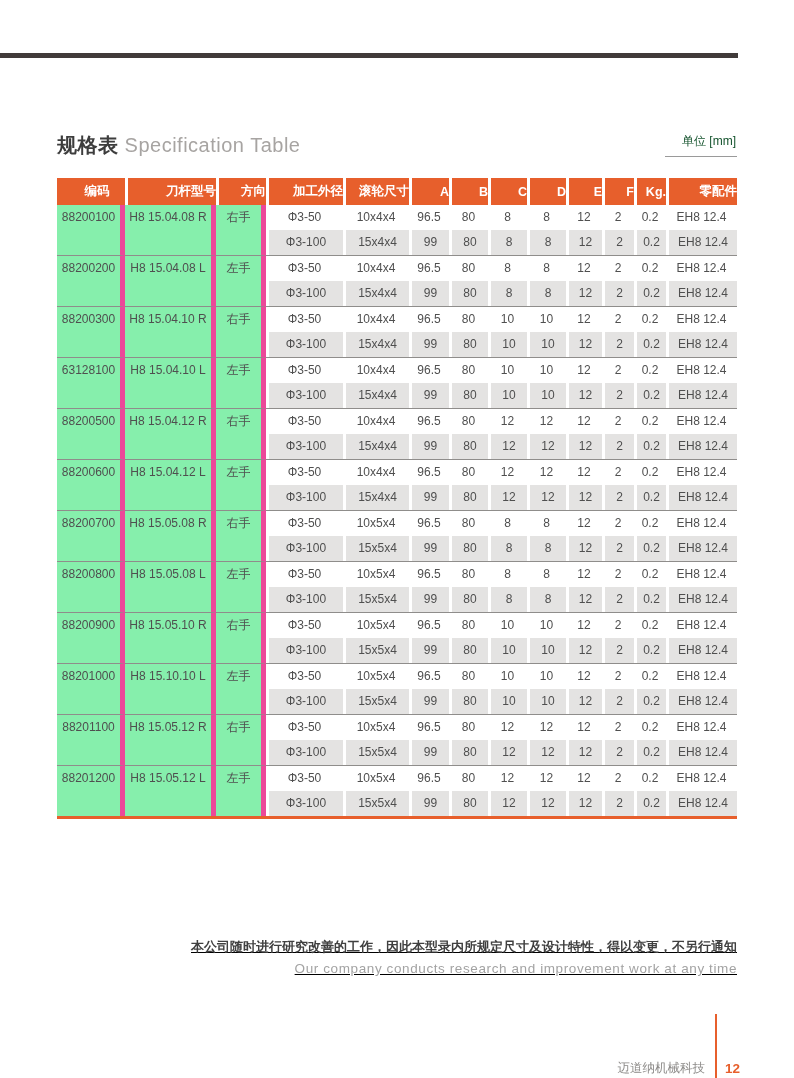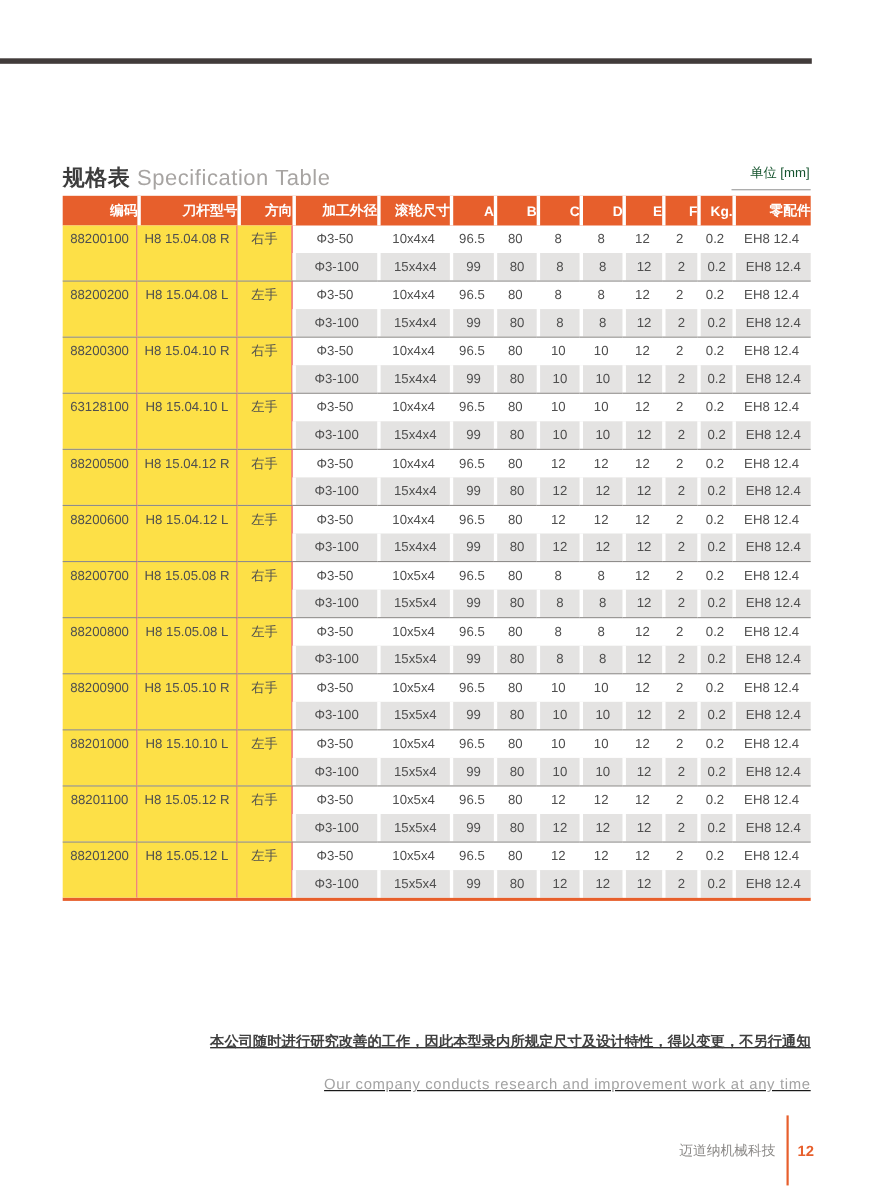--- a/index.html
+++ b/index.html
@@ -2,44 +2,44 @@
 <html><head>
 <meta charset="utf-8">
 <style>
   * { margin:0; padding:0; box-sizing:border-box; }
   html,body { background:#ffffff; }
   body { font-family:"Liberation Sans","DejaVu Sans",sans-serif; }
   .page { position:relative; width:794px; height:1078px; background:#ffffff; overflow:hidden; }
 
   .topbar { position:absolute; left:0; top:53px; width:738px; height:5px; background:#413B3A; }
 
-  .title-row { position:absolute; left:57px; top:148px; width:680px; height:34px; }
+  .title-row { position:absolute; left:57px; top:132px; width:680px; height:34px; }
   .page-title { font-size:20px; font-weight:bold; color:#3D3D3D; letter-spacing:0.5px; }
   .page-title .title-en { font-weight:400; color:#A7A4A2; letter-spacing:0.5px; }
   .unit-box { position:absolute; right:0; top:1px; min-width:72px; text-align:right;
               font-size:12px; color:#14532d; padding:0 1px 6px 10px; border-bottom:1px solid #9A9A9A; }
 
   .table-wrap { position:absolute; left:57px; top:178px; width:680px; border-bottom:3px solid #E75F2C; }
   table.spec { width:680px; border-collapse:separate; border-spacing:0; table-layout:fixed;
                font-size:12px; color:#4F4F4F; }
   table.spec thead th { background:#E75F2C; color:#ffffff; font-weight:bold; font-size:12.5px;
                         height:27px; text-align:right; padding:0; }
   table.spec thead th + th { border-left:3px solid #ffffff; }
-  table.spec thead th:first-child { text-align:right; padding-left:12px;margin-left:19px; }
+  table.spec thead th:first-child { text-align:center; padding-left:12px;margin-left:19px; }
   table.spec tbody td { height:25px; line-height:25px; text-align:center; padding:0;
                         white-space:nowrap; overflow:hidden; }
-  table.spec tbody td.span-cell { vertical-align:top; border-right:1px solid #ec4899; background:#fde047; }
+  table.spec tbody td.span-cell { vertical-align:top; border-right:5px solid #ec4899; background:#86efac; }
   table.spec tbody tr.group-start td { border-top:1px solid #8F8D8B; }
   table.spec tbody tr.alt td.var-cell { background:#E4E3E2; border-left:3px solid #ffffff; }
 
   .disclaimer { position:absolute; right:57px; top:938px; text-align:right;text-decoration:underline; }
   .disclaimer .note-zh { font-size:13px; font-weight:bold; color:#404040; }
-  .disclaimer .note-en { font-size:13.5px; color:#A3A3A3; letter-spacing:0.6px; margin-top:22px; }
-
-  .pagefoot { position:absolute; top:1014px; right:54px; height:64px; display:flex; align-items:center; }
+  .disclaimer .note-en { font-size:13.5px; color:#A3A3A3; letter-spacing:0.6px; margin-top:5px; }
+
+  .pagefoot { position:absolute; top:1014px; right:54px; height:64px; display:flex; align-items:flex-end; }
   .pagefoot .brand { color:#8C8A88; font-size:12.5px; line-height:19px; }
   .pagefoot .divider { width:2px; height:64px; background:#E75F2C; margin:0 8px 0 10px; }
   .pagefoot .page-num { color:#E75F2C; font-weight:bold; font-size:13.5px; line-height:19px; }
 </style>
 </head>
 <body>
 
 <div class="page">
 
   <div class="topbar"></div>

